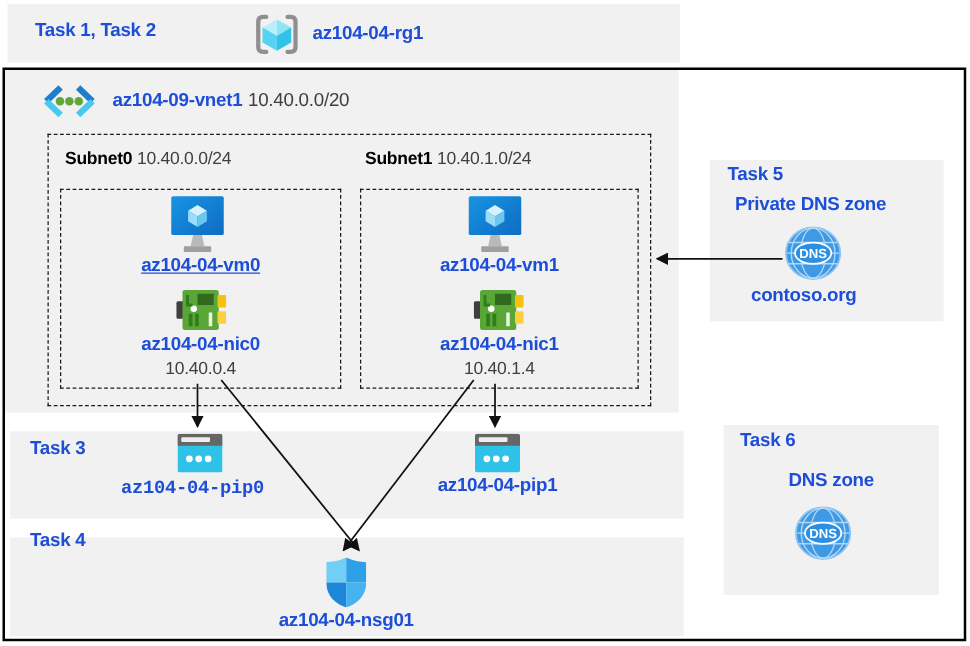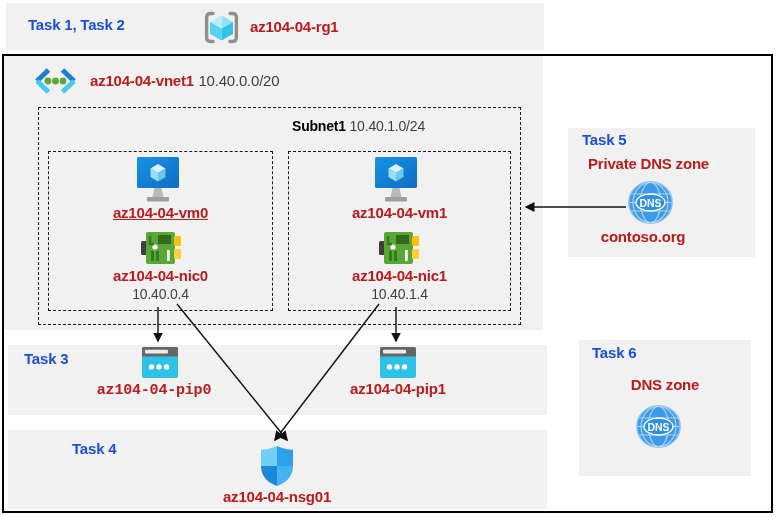--- a/index.html
+++ b/index.html
@@ -5,21 +5,21 @@
   html,body{margin:0;padding:0;background:#fff;}
   #canvas{
     position:relative;width:776px;height:517px;background:#fff;overflow:hidden;
     font-family:"Liberation Sans",sans-serif;color:#000;
   }
   .abs{position:absolute;}
   .panel{background:#f1f1f1;}
   .frame{border:2px solid #000;background:transparent;box-sizing:border-box;}
   .dashed{border:1.6px dashed #1a1a1a;box-sizing:border-box;background:transparent;}
   .task-label{font-weight:bold;font-size:15px;color:#1d4ed8;letter-spacing:-0.2px;}
-  .bold-label{font-weight:bold;font-size:15px;color:#b91c1c;letter-spacing:-0.2px;}
+  .bold-label{font-weight:bold;font-size:15px;color:#1d4ed8;letter-spacing:-0.2px;}
   .cidr{font-weight:normal;font-size:14px;color:#3f3f3f;letter-spacing:-0.2px;}
   .center{text-align:center;}
   .sub-label{font-size:14px;letter-spacing:-0.2px;}
   svg{display:block;}
   #arrows{pointer-events:none;z-index:40;}
   .z10{z-index:10;} .z20{z-index:20;} .z30{z-index:30;}
 </style>
 </head>
 <body>
 
@@ -49,26 +49,30 @@
       <path d="M16.5 3 L5 14" stroke="#1b7fd0" stroke-width="5" fill="none"></path>
       <path d="M5 14 L16.5 25" stroke="#49c8f2" stroke-width="5" fill="none"></path>
       <path d="M30.5 3 L42 14" stroke="#1b7fd0" stroke-width="5" fill="none"></path>
       <path d="M42 14 L30.5 25" stroke="#49c8f2" stroke-width="5" fill="none"></path>
       <circle cx="16" cy="14" r="3.4" fill="#5fa73a"></circle>
       <circle cx="23.5" cy="14" r="3.4" fill="#5fa73a"></circle>
       <circle cx="31" cy="14" r="3.4" fill="#5fa73a"></circle>
     </svg>
   </div>
   <div class="abs z30" style="left:90px;top:72px;">
-    <span class="bold-label">az104-04-vnet1</span>
+    <span class="bold-label">az104-09-vnet1</span>
     <span class="cidr" style="font-size:15px;">10.40.0.0/20</span>
   </div>
 
   <div class="abs dashed z20" style="left:38px;top:107px;width:483px;height:218px;"></div>
 
+  <div class="abs z30 sub-label" style="left:52px;top:118px;">
+    <span style="font-weight:bold;">Subnet0</span>
+    <span class="cidr">10.40.0.0/24</span>
+  </div>
   <div class="abs dashed z20" style="left:48px;top:151px;width:225px;height:160px;"></div>
 
   <div class="abs z30 sub-label" style="left:292px;top:118px;">
     <span style="font-weight:bold;">Subnet1</span>
     <span class="cidr">10.40.1.0/24</span>
   </div>
   <div class="abs dashed z20" style="left:288px;top:151px;width:223px;height:160px;"></div>
 
   <div class="abs z30" style="left:136px;top:156px;">
     <svg width="44" height="48" viewBox="0 0 44 48">
@@ -151,21 +155,21 @@
       <path d="M0 2 Q0 0 2 0 H34 Q36 0 36 2 V9.5 H0 Z" fill="#666"></path>
       <rect x="3" y="2.8" width="23" height="3.8" rx="1" fill="#ededed"></rect>
       <circle cx="9.5" cy="20" r="2.7" fill="#fff"></circle>
       <circle cx="17" cy="20" r="2.7" fill="#fff"></circle>
       <circle cx="24.5" cy="20" r="2.7" fill="#fff"></circle>
     </svg>
   </div>
   <div class="abs bold-label center z30" style="left:328px;top:380px;width:140px;">az104-04-pip1</div>
 
   <div class="abs panel z10" style="left:8px;top:430px;width:539px;height:79px;"></div>
-  <div class="abs task-label z30" style="left:24px;top:440px;margin-left:48px;">Task 4</div>
+  <div class="abs task-label z30" style="left:24px;top:424px;">Task 4</div>
   <div class="abs z30" style="left:258px;top:445px;">
     <svg width="38" height="42" viewBox="0 0 38 42">
       <defs>
           <clipPath id="shieldc">
             <path d="M19 1 C24 3.5 30 4.6 35 4.8 V21 C35 32 27 38.5 19 41 C11 38.5 3 32 3 21 V4.8 C8 4.6 14 3.5 19 1 Z"></path>
           </clipPath>
         </defs>
       <g clip-path="url(#shieldc)">
         <rect x="0" y="0" width="19" height="21" fill="#71cef5"></rect>
         <rect x="19" y="0" width="19" height="21" fill="#2da0e8"></rect>

